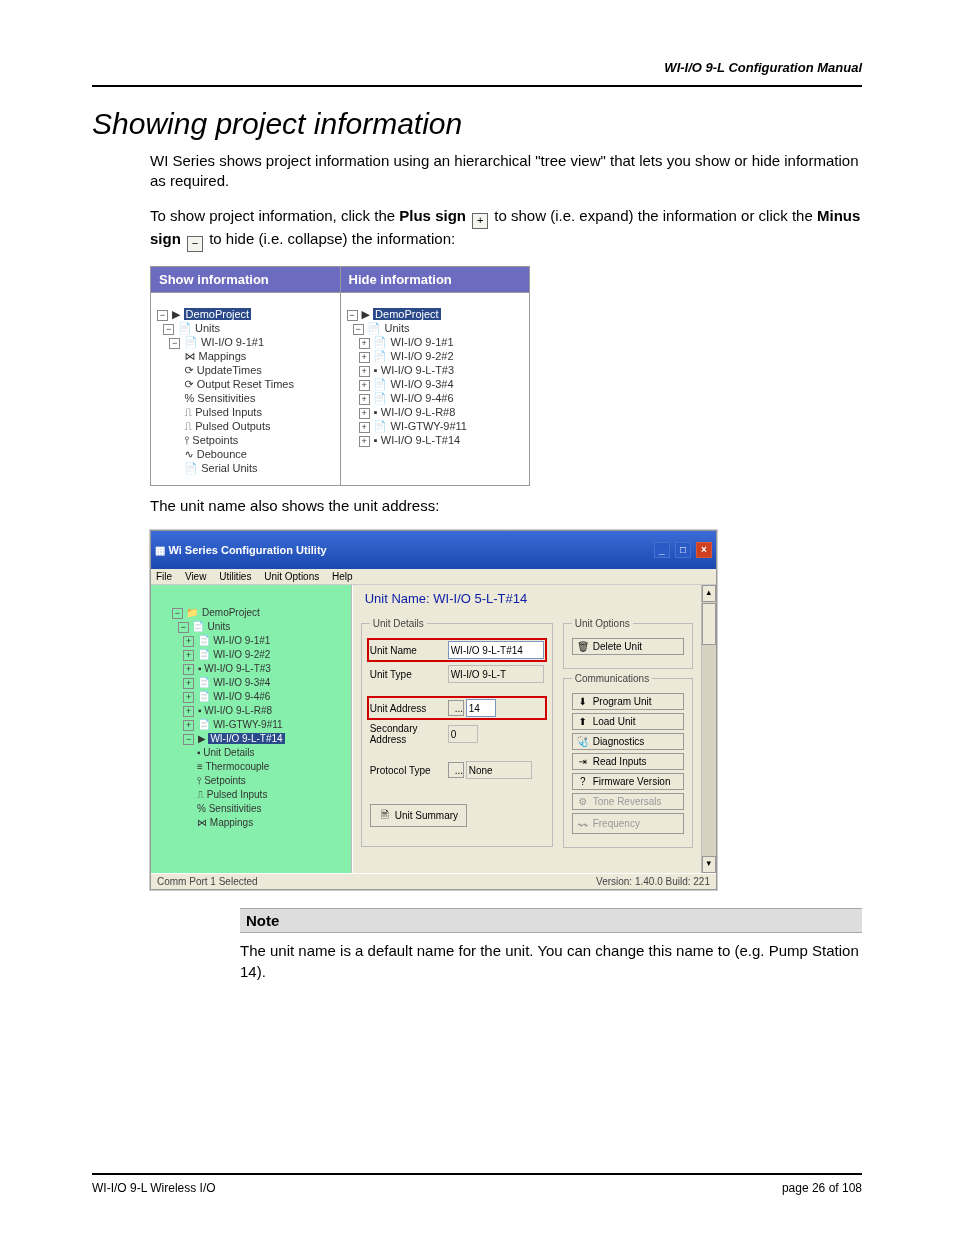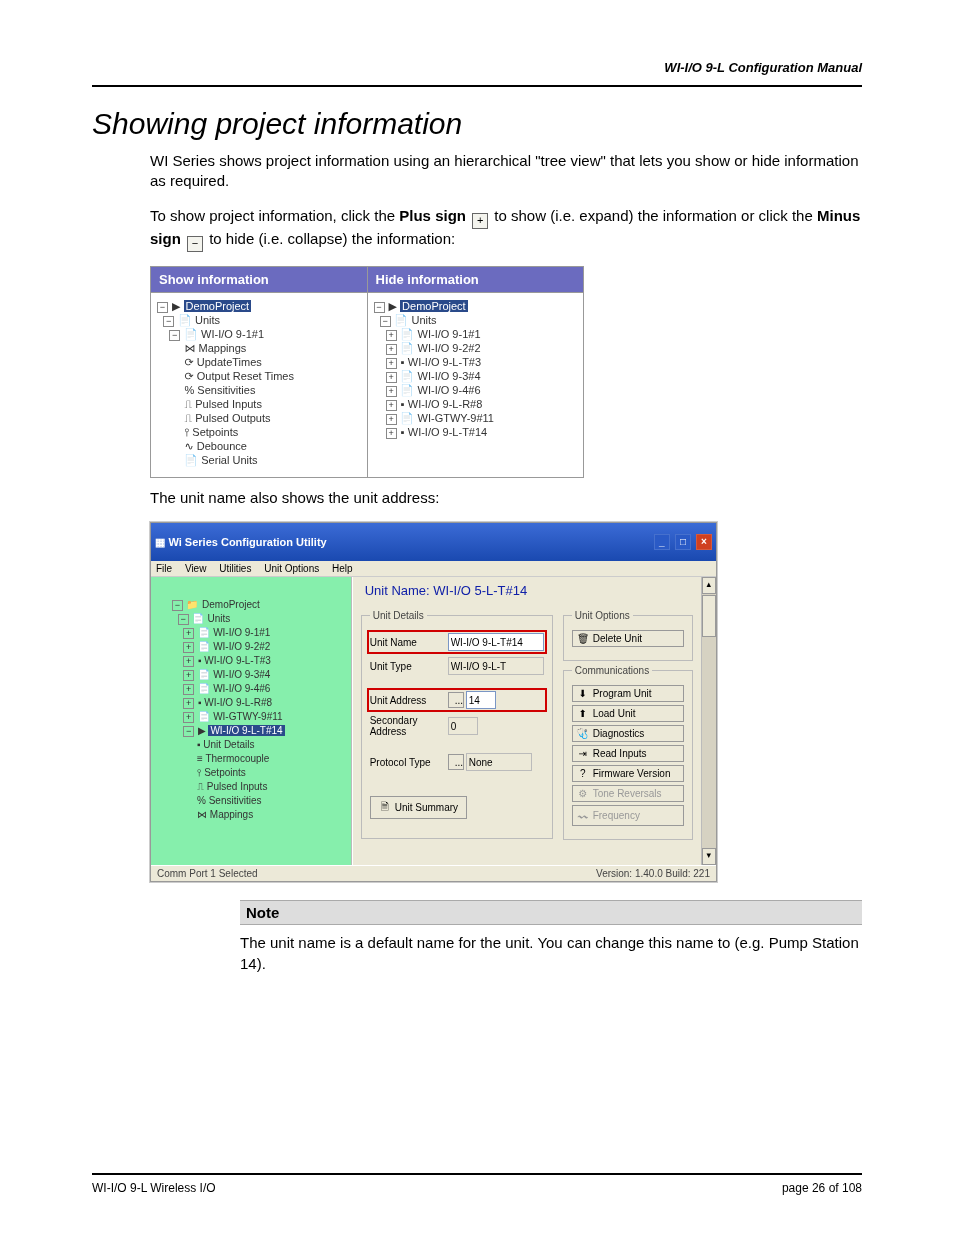--- a/index.html
+++ b/index.html
@@ -50,36 +50,36 @@
     border: 1px solid #666;
     background: #f4f4ee;
     vertical-align: -3px;
     font-size: 11px;
     line-height: 13px;
     text-align: center;
     margin: 0 2px;
   }
   table.twocol {
     border-collapse: collapse;
-    width: 434px;
+    width: 380px;
     margin-bottom: 10px;
   }
   .twocol th {
     background: #6b6bbf;
     color: #fff;
     font-weight: bold;
     font-size: 13px;
     text-align: left;
     padding: 4px 8px;
     border: 1px solid #999;
   }
   .twocol td {
     border: 1px solid #999;
     vertical-align: top;
-    padding: 6px 6px 10px 6px;
+    padding: 14px 6px 10px 6px;
     font-size: 11px;
     background: #fff;
     width: 50%;
   }
   .tree-line {
     white-space: pre;
     font-family: Tahoma, Arial, sans-serif;
     line-height: 14px;
     color: #333;
   }

